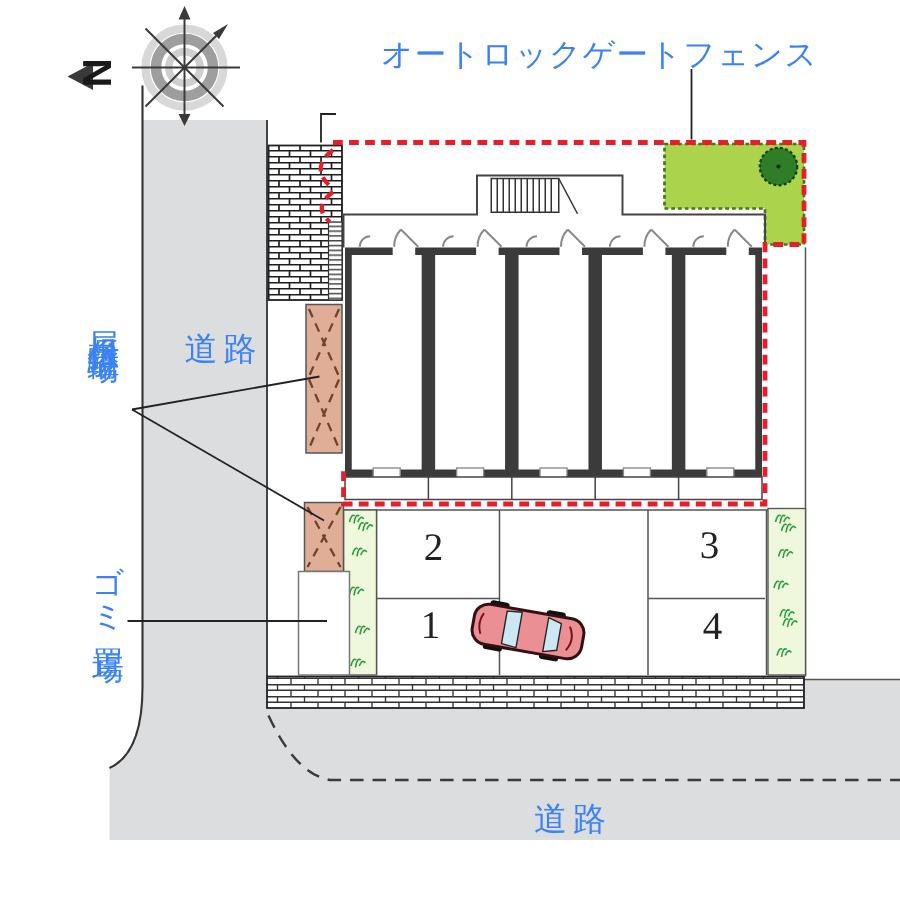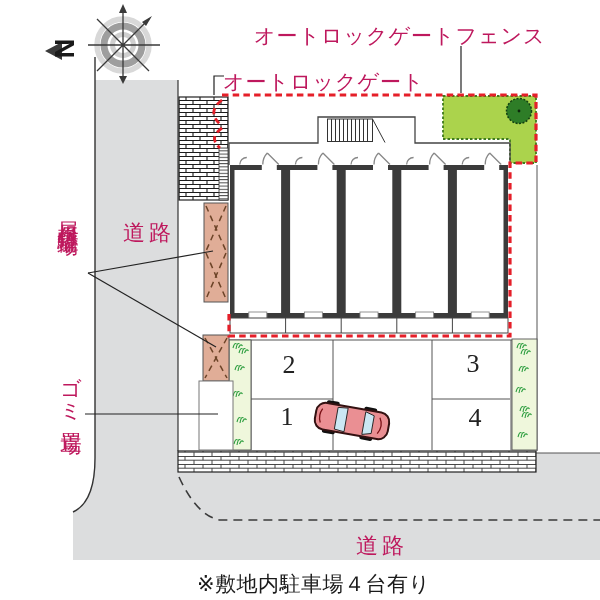--- a/index.html
+++ b/index.html
@@ -1,19 +1,19 @@
 <!DOCTYPE html>
 <html><head>
 <meta charset="utf-8">
 <style>
   html,body{margin:0;padding:0;background:#fff;}
   #stage{position:relative;width:600px;height:600px;background:#ffffff;overflow:hidden;
          font-family:"Liberation Sans","DejaVu Sans",sans-serif;color:#1a1a1a;}
   #planSvg{position:absolute;left:0;top:0;}
-  .lbl{position:absolute;white-space:nowrap;color:#be185d;}
+  .lbl{position:absolute;white-space:nowrap;color:#3b82f6;}
   .lbl-h{font-size:21px;letter-spacing:1px;}
   .lbl-road{font-size:22px;letter-spacing:4px;margin-left:12px;}
   .lbl-v{writing-mode:vertical-rl;text-orientation:upright;font-size:21px;letter-spacing:3px;}
   .pnum{position:absolute;width:30px;height:30px;display:flex;align-items:center;justify-content:center;
         font-family:"Liberation Serif","DejaVu Serif",serif;font-size:26px;color:#222;}
   #note{position:absolute;left:197px;top:570px;font-size:21px;letter-spacing:0.5px;}
   #compassN{position:absolute;left:56px;top:33px;font-size:27px;font-weight:bold;
             transform:rotate(-90deg);transform-origin:center;}
 </style>
 </head>
@@ -178,26 +178,24 @@
       <rect x="10" y="10.5" width="13" height="6" rx="2"></rect>
     </g>
     <rect x="-37" y="-13.5" width="74" height="27" rx="9.5" fill="#ea8f93" stroke="#331111" stroke-width="2"></rect>
     <path d="M12,-11.5 L21,-9 L21,9 L12,11.5 Z" fill="#cbe7f3" stroke="#222" stroke-width="0.9"></path>
     <path d="M-16,-11 L-6,-12 L-6,12 L-16,11 Z" fill="#cbe7f3" stroke="#222" stroke-width="0.9"></path>
     <path d="M27,-8 Q32,0 27,8 M-31,-7 Q-34.5,0 -31,7" stroke="#7a1015" stroke-width="1.3" fill="none"></path>
   </g>
 </svg>
 
 <div class="lbl lbl-h" id="fenceLabel" style="left:254px;top:22px;">オートロックゲートフェンス</div>
-<div class="lbl lbl-h" style="left:223px;top:68px;">オートロックゲート</div>
 <div class="lbl lbl-v" style="left:54px;top:204px;">屋根付駐輪場</div>
 <div class="lbl lbl-road" style="left:111px;top:218px;">道路</div>
 <div class="lbl lbl-v" style="left:57px;top:362px;">ゴミ置場</div>
 <div class="lbl lbl-road" style="left:344px;top:531px;">道路</div>
-<div id="note">※敷地内駐車場４台有り</div>
 <div id="compassN">N</div>
 
 <div class="pnum" style="left:272px;top:402px;">1</div>
 <div class="pnum" style="left:274px;top:350px;">2</div>
 <div class="pnum" style="left:458px;top:349px;">3</div>
 <div class="pnum" style="left:460px;top:403px;">4</div>
 
 </div>
 
 </body></html>

